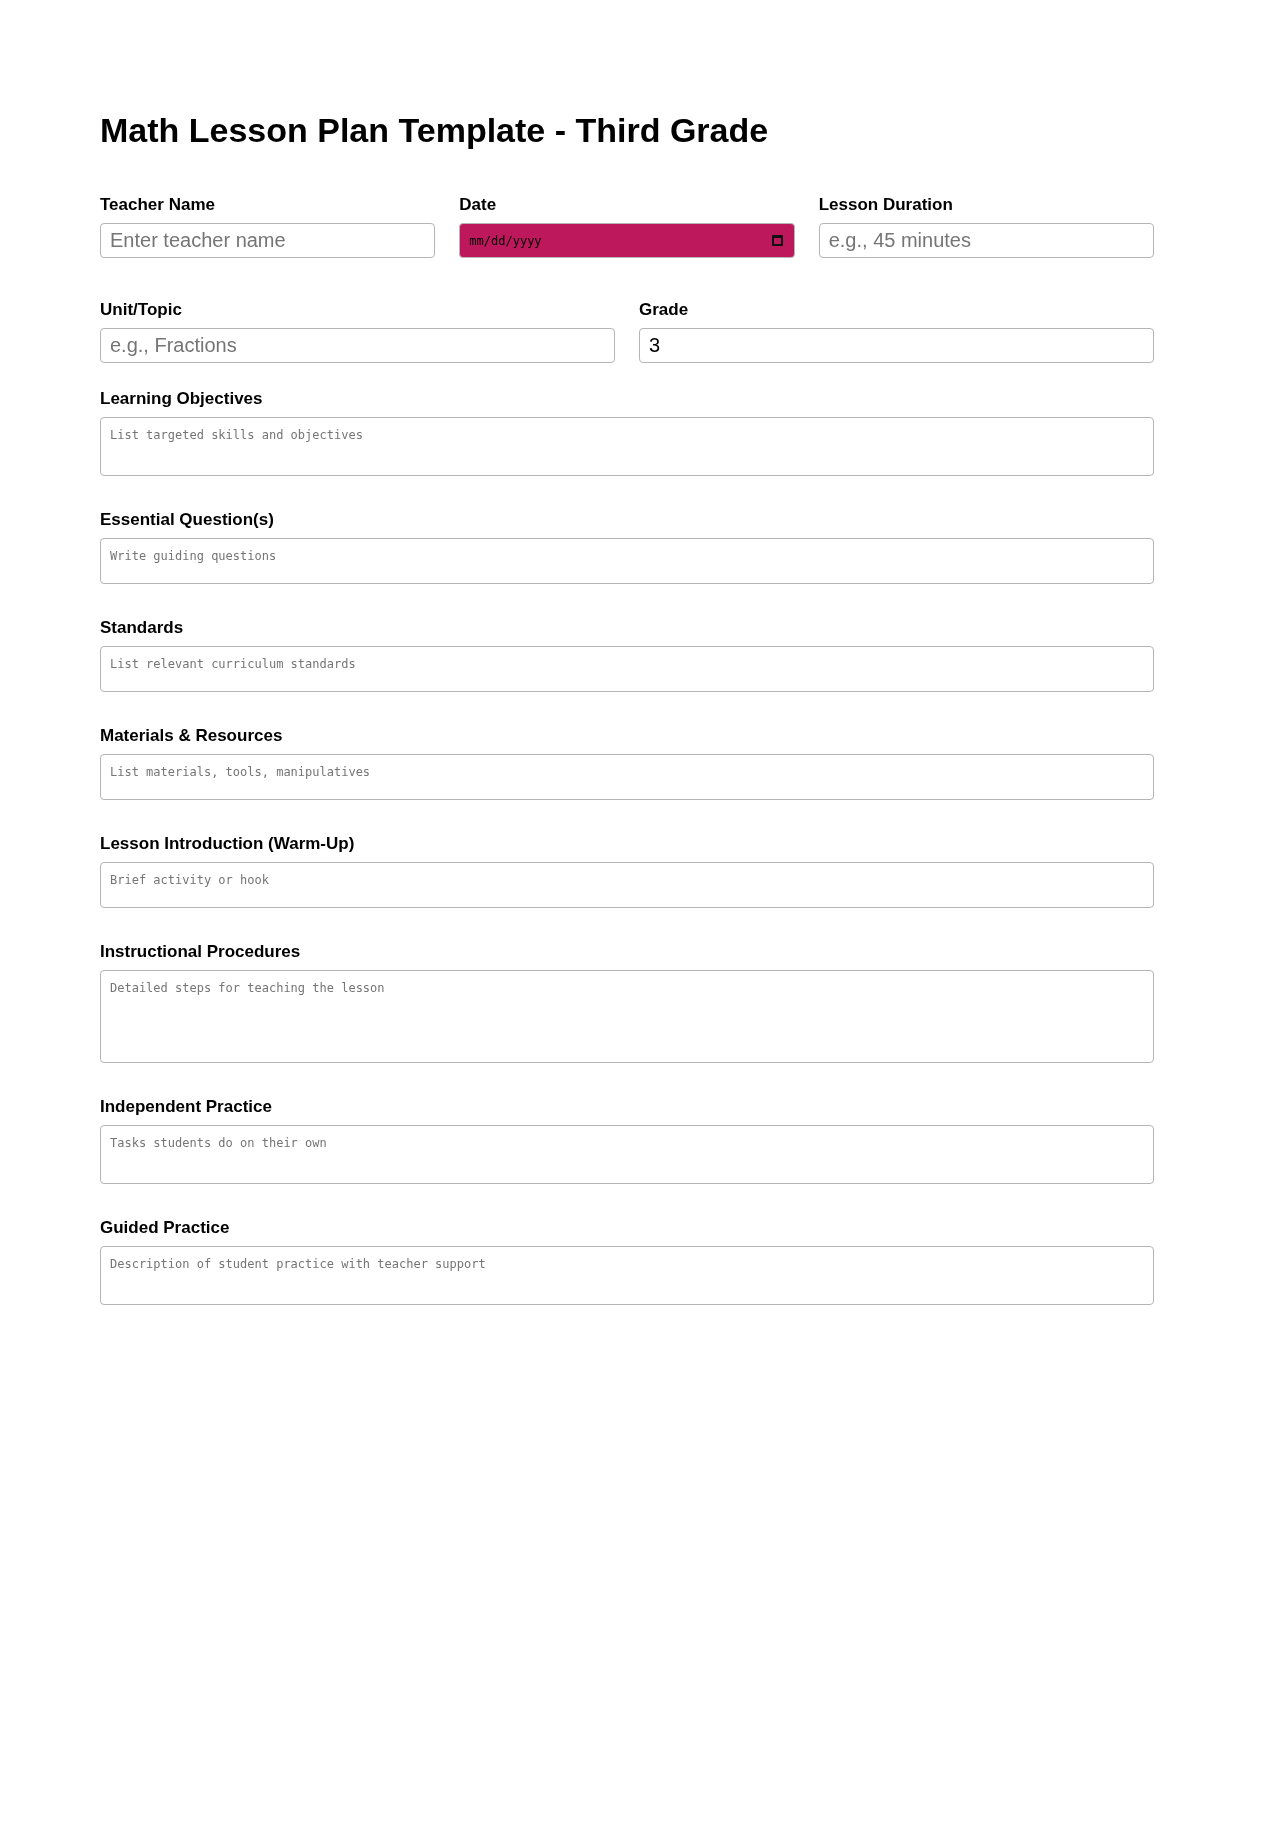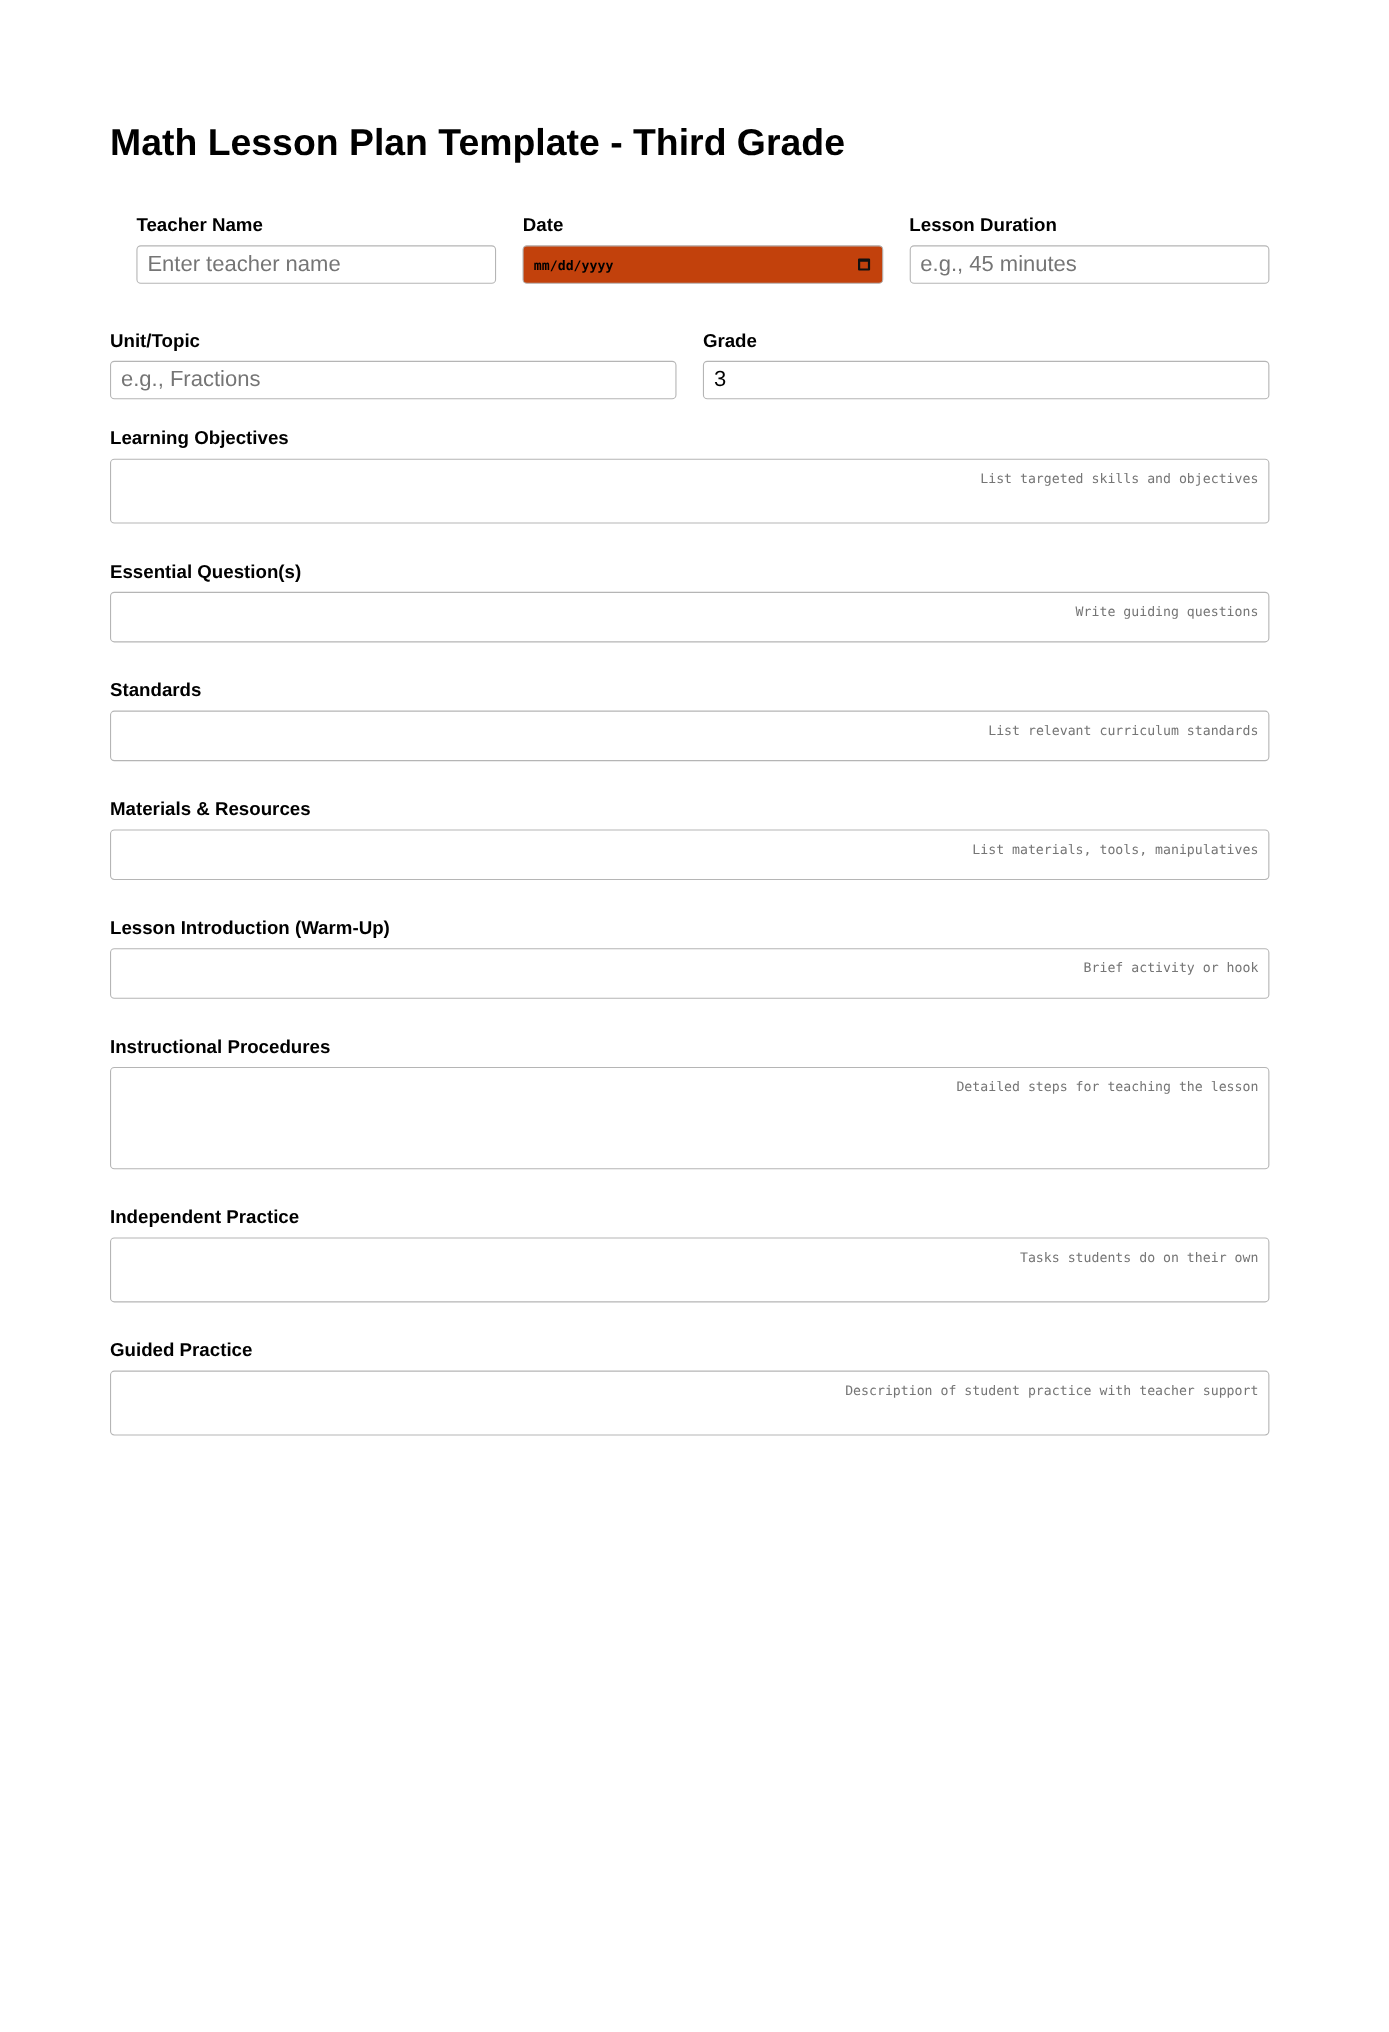--- a/index.html
+++ b/index.html
@@ -24,21 +24,21 @@
       margin: 0;
       font-size: 34px;
       font-weight: bold;
       line-height: 44px;
       color: #000;
     }
     .row {
       display: flex;
       gap: 24px;
     }
-    .row1 { margin-top: 43px; margin-left: 24px; }
+    .row1 { margin-top: 43px; }
     .row2 { margin-top: 42px; }
     .col { flex: 1 1 0; min-width: 0; }
     label.field-label {
       display: block;
       font-size: 17px;
       font-weight: bold;
       line-height: 20px;
       margin-bottom: 8px;
       color: #000;
     }
@@ -55,25 +55,24 @@
       background: #fff;
       outline: none;
     }
     input.text-input::placeholder { color: #757575; }
     .date-input {
       position: relative;
       width: 100%;
       height: 35px;
       border: 1px solid #b5b5b5;
       border-radius: 4px;
-      background: #c2410c;
+      background: #be185d;
       display: flex;
       align-items: center;
       padding: 0 9px;
-      font-weight: bold;
     }
     .date-text {
       font-family: "DejaVu Sans Mono", "Liberation Mono", monospace;
       font-size: 12px;
       color: #000;
       flex: 1;
     }
     .calendar-icon {
       width: 11px;
       height: 11px;
@@ -91,21 +90,20 @@
       border: 1px solid #b5b5b5;
       border-radius: 4px;
       padding: 9px 9px;
       font-family: "DejaVu Sans Mono", "Liberation Mono", monospace;
       font-size: 12px;
       line-height: 16px;
       color: #000;
       background: #fff;
       resize: none;
       outline: none;
-      text-align: right;
     }
     textarea.area::placeholder { color: #757575; }
     .h58 { height: 59px; }
     .h45 { height: 46px; }
     .h73 { height: 93px; }
   </style>
 </head>
 <body>
 
 <div class="page">

